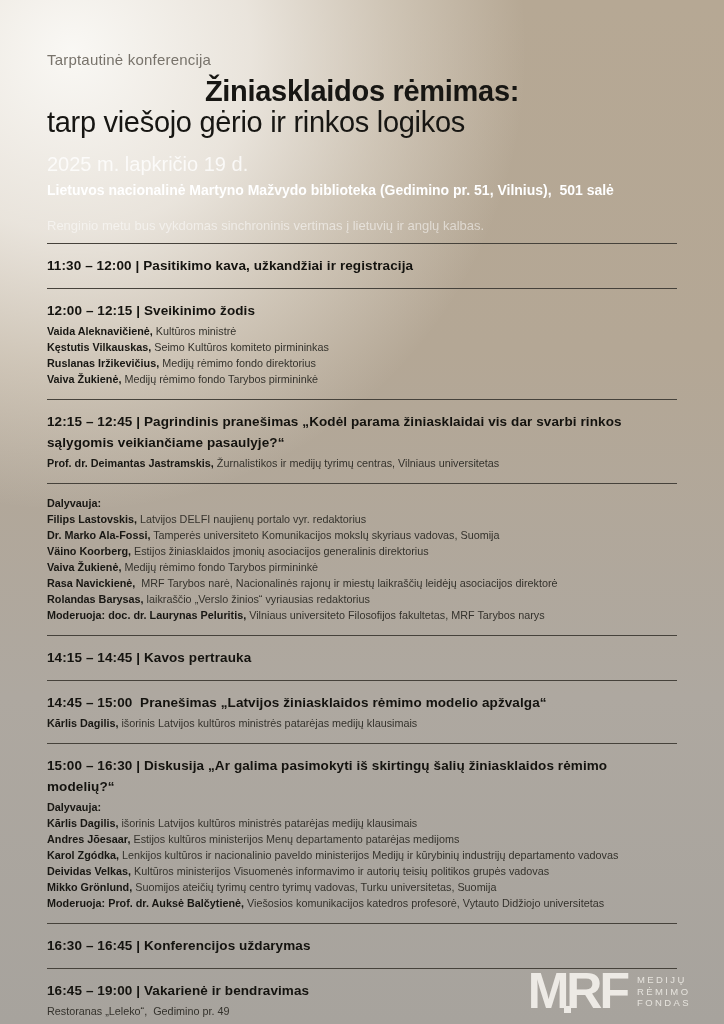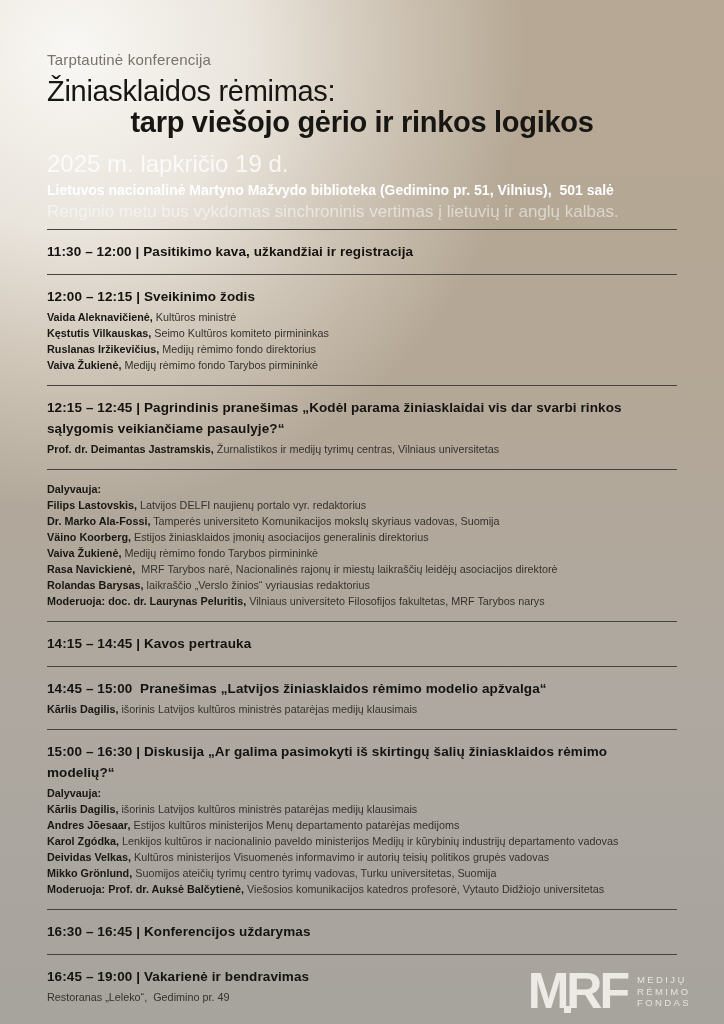--- a/index.html
+++ b/index.html
@@ -30,40 +30,40 @@
   .header { padding: 50px 47px 0 47px; }
 
   .kicker {
     font-size: 15px;
     line-height: 20px;
     color: #78736b;
     letter-spacing: 0.2px;
   }
 
   .title { margin-top: 6px; font-size: 29px; line-height: 31px; color: #171613; }
-  .title .t-bold { display: block; font-weight: 400; letter-spacing: -0.3px; }
-  .title .t-reg  { display: block; font-weight: 700; letter-spacing: -0.3px; text-align: center; }
+  .title .t-bold { display: block; font-weight: 700; letter-spacing: -0.3px; text-align: center; }
+  .title .t-reg  { display: block; font-weight: 400; letter-spacing: -0.3px; }
 
   .date {
     margin-top: 13px;
-    font-size: 24px;
+    font-size: 20px;
     line-height: 26px;
     color: rgba(255,255,255,0.78);
   }
   .location {
     margin-top: 4px;
     font-size: 14px;
     line-height: 19px;
     font-weight: 700;
     color: #ffffff;
     white-space: pre-wrap;
   }
   .note {
-    margin-top: 3px;
-    font-size: 17px;
+    margin-top: 17px;
+    font-size: 13px;
     line-height: 17px;
     color: rgba(255,255,255,0.52);
   }
 
   .schedule { margin: 9px 47px 0 47px; }
 
   .session { border-top: 1.5px solid #46423b; padding: 11px 0 12px 0; }
 
   .session-title {
     font-size: 13.5px;

